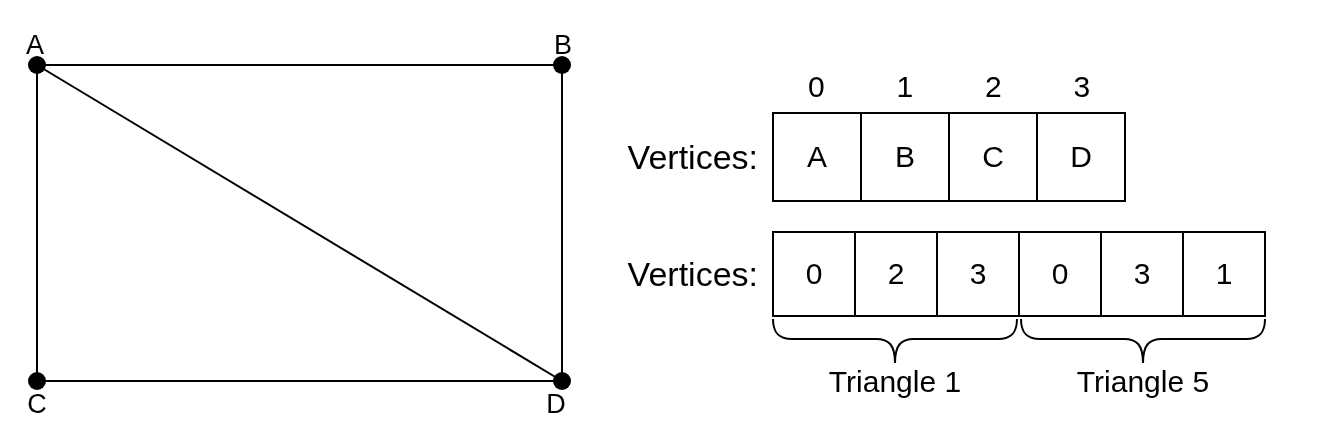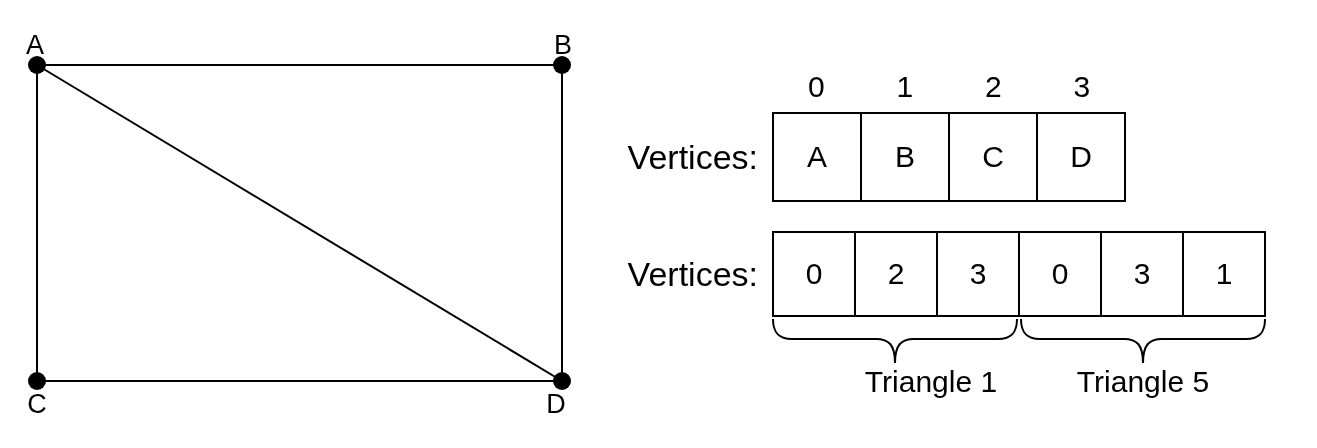--- a/index.html
+++ b/index.html
@@ -37,21 +37,21 @@
   .cell:first-child { margin-left: 0; }
   .vertices-array { left: 772px; top: 112px; }
   .vertices-array .cell { width: 90px; height: 90px; }
   .indices-array { left: 772px; top: 231px; }
   .indices-array .cell { width: 84px; height: 86px; }
   .braces-svg { position: absolute; left: 772px; top: 318px; }
   .tri-label {
     position: absolute; top: 366px; transform: translateX(-50%);
     font-size: 30px; line-height: 32px; white-space: nowrap;
   }
-  .tri-label-1 { left: 895px; margin-left: 36px; }
+  .tri-label-1 { left: 895px; }
   .tri-label-2 { left: 1143px; }
 </style>
 </head>
 <body>
 
 <div>
 
   <svg class="mesh-svg" width="640" height="448" viewBox="0 0 640 448">
     <line x1="37" y1="65" x2="562" y2="65"></line>
     <line x1="562" y1="65" x2="562" y2="381"></line>

